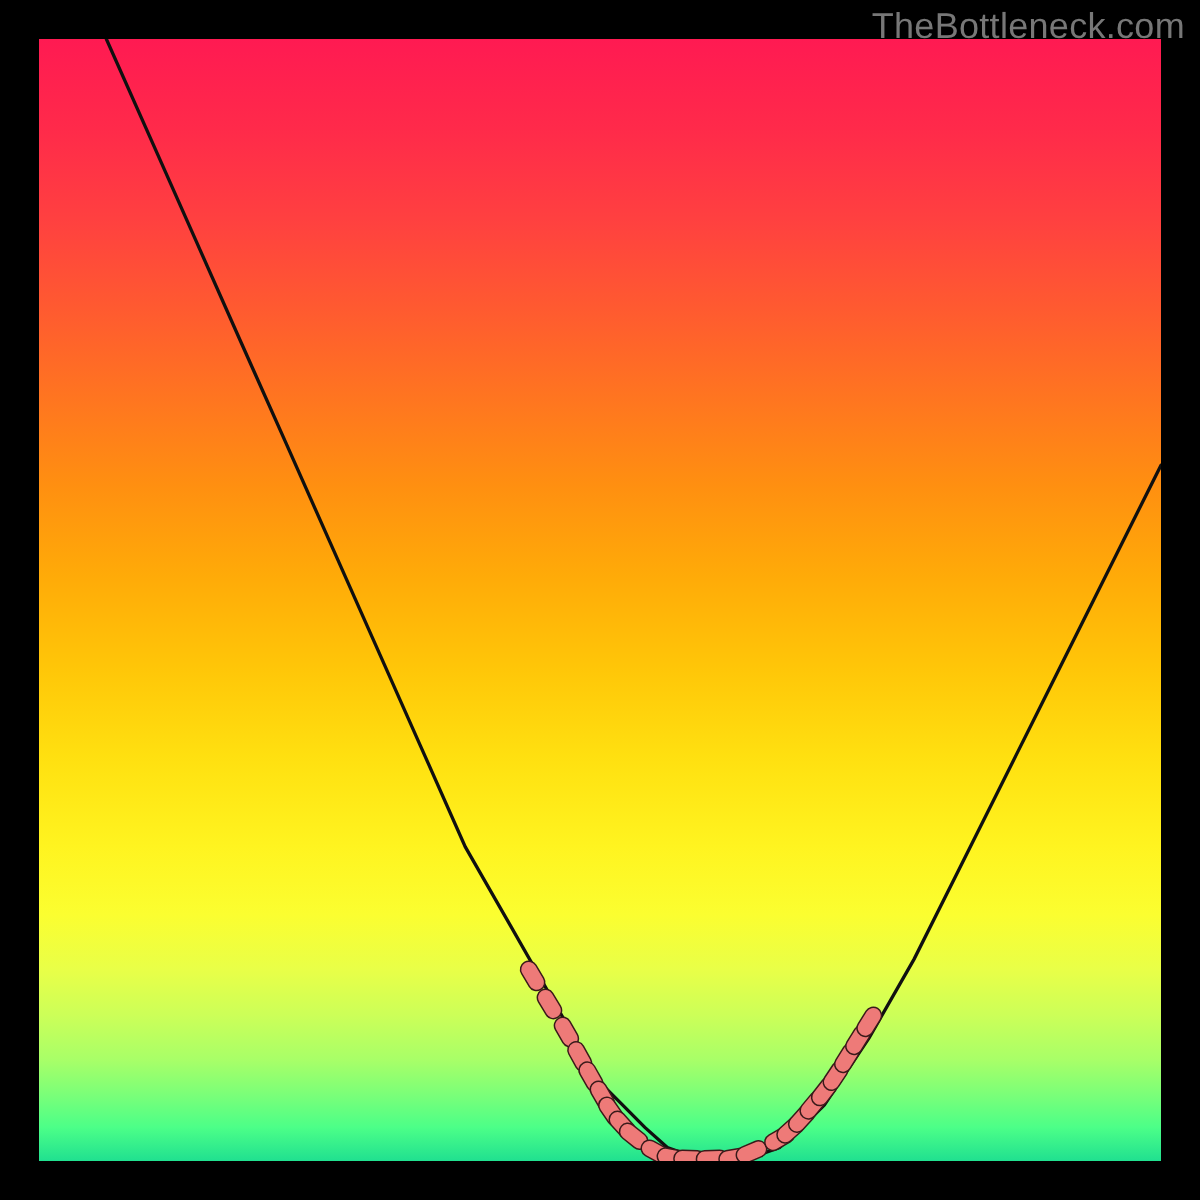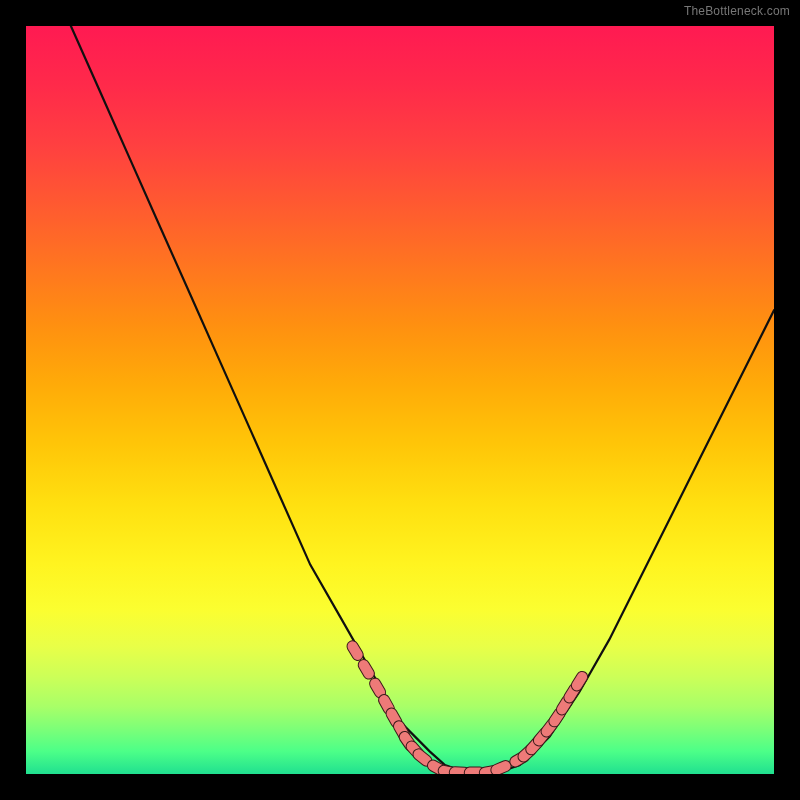--- a/index.html
+++ b/index.html
@@ -59,21 +59,21 @@
     left: 0;
     top: 0;
     width: 748px;
     height: 748px;
   }
   .watermark {
     position: absolute;
     top: 4px;
     right: 10px;
     color: #777;
-    font-size: 12px;
+    font-size: 24px;
     font-weight: 500;
     letter-spacing: 0.2px;
   }
 </style>
 </head>
 <body>
 
 <div class="frame">
 
   <div class="plot-area">

